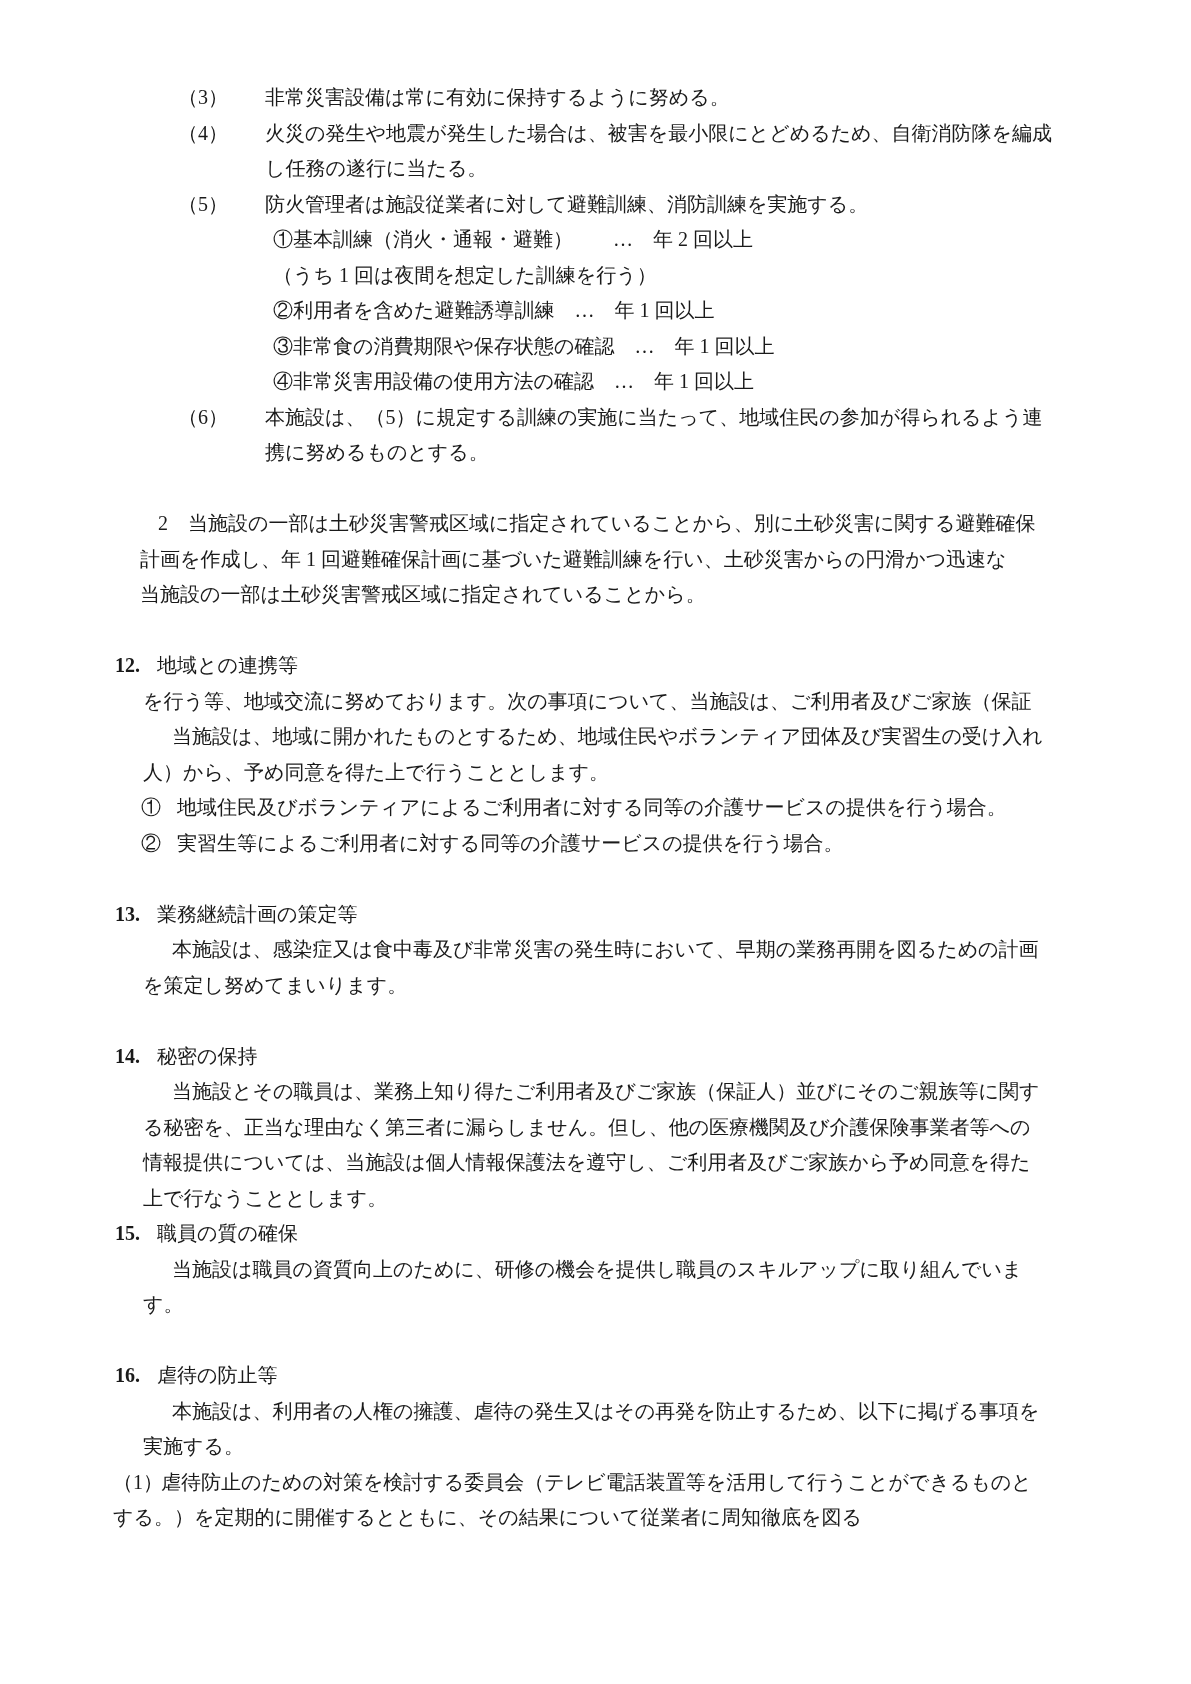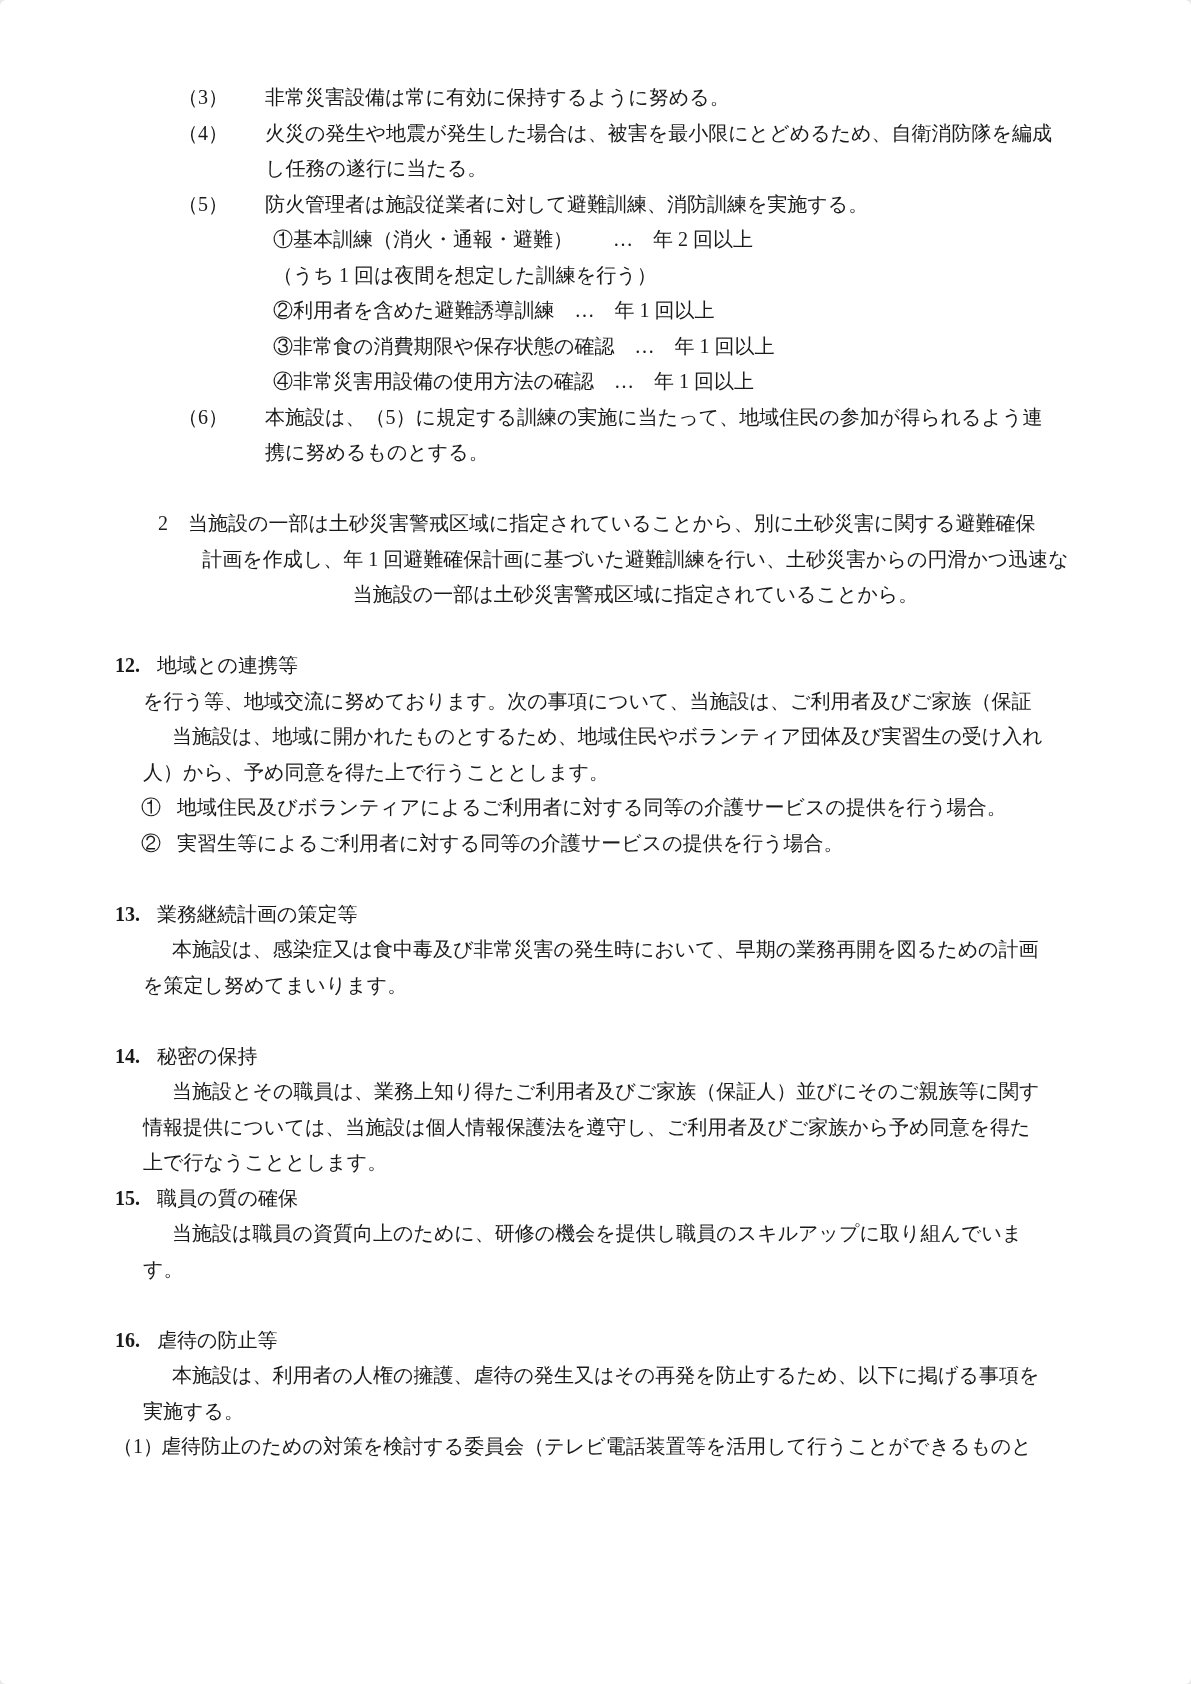--- a/index.html
+++ b/index.html
@@ -5,21 +5,20 @@
   html,body{margin:0;padding:0;background:#e8e8e8;}
   .page{
     position:relative;
     width:1191px;
     height:1684px;
     margin:0 auto;
     background:#ffffff;
     overflow:hidden;
     font-family:"Liberation Serif","DejaVu Serif",serif;
     color:#1a1a1a;
-    border-radius:6px;
   }
   .content{
     padding-top:80px;
     padding-left:113px;
     padding-right:60px;
     font-size:20px;
   }
   .line{
     height:35.5px;
     line-height:35.5px;
@@ -28,21 +27,21 @@
   .lbl{display:inline-block;vertical-align:top;}
   
   .l-item{padding-left:65px;}
   .l-item .lbl{width:87px;}
   .l-item-cont{padding-left:152px;}
   
   .l-sub{padding-left:160px;}
   
   .l-sec2{padding-left:45px;}
   .l-sec2 .lbl{width:30px;}
-  .l-sec2-cont{padding-left:27px;text-align:center;}
+  .l-sec2-cont{padding-left:27px;}
   
   .l-num{padding-left:2px;}
   .l-num .lbl{width:42px;font-weight:bold;}
   
   .l-para-first{padding-left:59px;}
   .l-para-cont{padding-left:30px;}
   
   .l-list{padding-left:28px;}
   .l-list .lbl{width:36px;}
   
@@ -77,24 +76,26 @@
       <div class="line l-para-cont"><span>人）から、予め同意を得た上で行うこととします。</span></div>
       <div class="line l-list"><span class="lbl">①</span><span>地域住民及びボランティアによるご利用者に対する同等の介護サービスの提供を行う場合。</span></div>
       <div class="line l-list"><span class="lbl">②</span><span>実習生等によるご利用者に対する同等の介護サービスの提供を行う場合。</span></div>
       <div class="line l-blank"></div>
       <div class="line l-num"><span class="lbl">13.</span><span>業務継続計画の策定等</span></div>
       <div class="line l-para-first"><span>本施設は、感染症又は食中毒及び非常災害の発生時において、早期の業務再開を図るための計画</span></div>
       <div class="line l-para-cont"><span>を策定し努めてまいります。</span></div>
       <div class="line l-blank"></div>
       <div class="line l-num"><span class="lbl">14.</span><span>秘密の保持</span></div>
       <div class="line l-para-first"><span>当施設とその職員は、業務上知り得たご利用者及びご家族（保証人）並びにそのご親族等に関す</span></div>
+      <div class="line l-para-cont"><span>る秘密を、正当な理由なく第三者に漏らしません。但し、他の医療機関及び介護保険事業者等への</span></div>
       <div class="line l-para-cont"><span>情報提供については、当施設は個人情報保護法を遵守し、ご利用者及びご家族から予め同意を得た</span></div>
       <div class="line l-para-cont"><span>上で行なうこととします。</span></div>
       <div class="line l-num"><span class="lbl">15.</span><span>職員の質の確保</span></div>
       <div class="line l-para-first"><span>当施設は職員の資質向上のために、研修の機会を提供し職員のスキルアップに取り組んでいま</span></div>
       <div class="line l-para-cont"><span>す。</span></div>
       <div class="line l-blank"></div>
       <div class="line l-num"><span class="lbl">16.</span><span>虐待の防止等</span></div>
       <div class="line l-para-first"><span>本施設は、利用者の人権の擁護、虐待の発生又はその再発を防止するため、以下に掲げる事項を</span></div>
       <div class="line l-para-cont"><span>実施する。</span></div>
       <div class="line l-item16"><span class="lbl">（1）</span><span>虐待防止のための対策を検討する委員会（テレビ電話装置等を活用して行うことができるものと</span></div>
+      <div class="line l-item16-cont"><span>する。）を定期的に開催するとともに、その結果について従業者に周知徹底を図る</span></div>
     </div>
 </div>
 
 </body></html>

